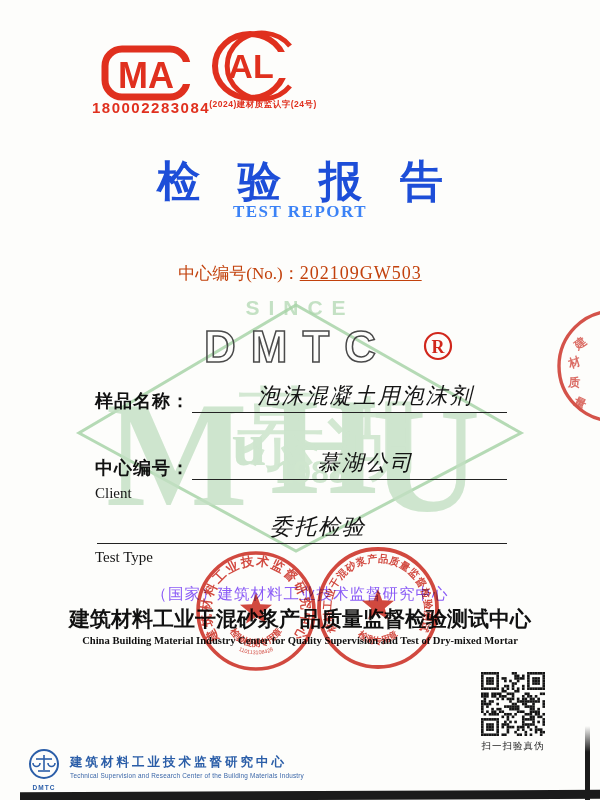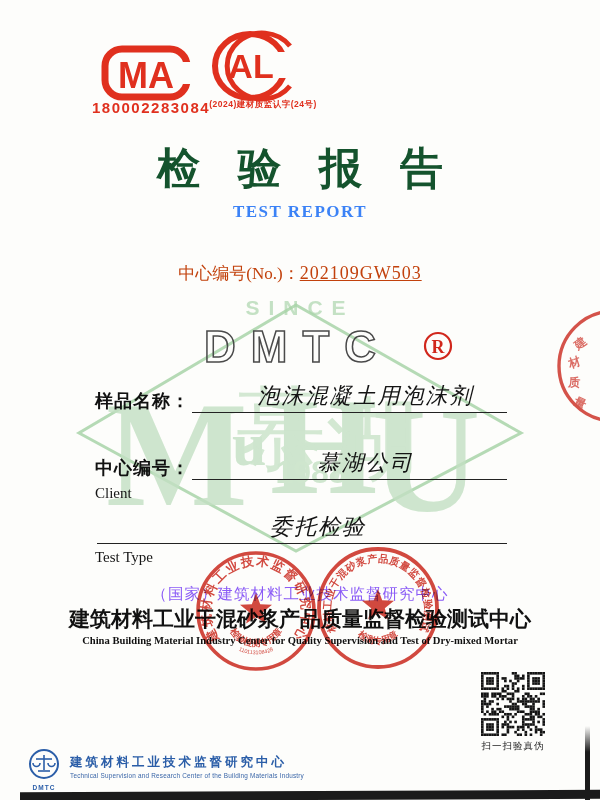--- a/index.html
+++ b/index.html
@@ -5,22 +5,22 @@
   html,body{margin:0;padding:0;background:#e8e8e8;}
   .page{position:relative;width:600px;height:800px;background:#fdfdfb;overflow:hidden;
         font-family:"Liberation Sans",sans-serif;color:#1e1e1e;}
   .abs{position:absolute;}
   
   .cma-num{left:92px;top:99px;width:110px;text-align:center;color:#e0301e;
            font-weight:bold;font-size:15px;letter-spacing:1.5px;font-family:"Liberation Sans",sans-serif;}
   .cal-cap{left:198px;top:99px;width:130px;text-align:center;color:#e0301e;
            font-size:8.5px;font-weight:bold;letter-spacing:0.5px;}
   
-  .title-zh{left:0;top:140px;width:100%;text-align:center;font-size:43px;font-weight:bold;
-            color:#14532d;letter-spacing:38px;text-indent:38px;}
+  .title-zh{left:0;top:153px;width:100%;text-align:center;font-size:43px;font-weight:bold;
+            color:#1d4ed8;letter-spacing:38px;text-indent:38px;}
   .title-en{left:0;top:202px;width:100%;text-align:center;font-size:17px;font-weight:bold;
             font-family:"Liberation Serif",serif;letter-spacing:1.5px;color:#3b82f6;}
   .report-no{left:0;top:262px;width:100%;text-align:center;font-size:17px;color:#c2410c;
              font-family:"Liberation Serif",serif;}
   .report-no .no-val{font-size:18px;text-decoration:underline;letter-spacing:1px;font-weight:bold;font-weight:normal;}
   
   .wm{left:74px;top:293px;width:452px;height:268px;pointer-events:none;}
   .dmtc{left:198px;top:320px;width:266px;height:56px;}
   
   .fields{left:95px;top:381px;width:412px;}

